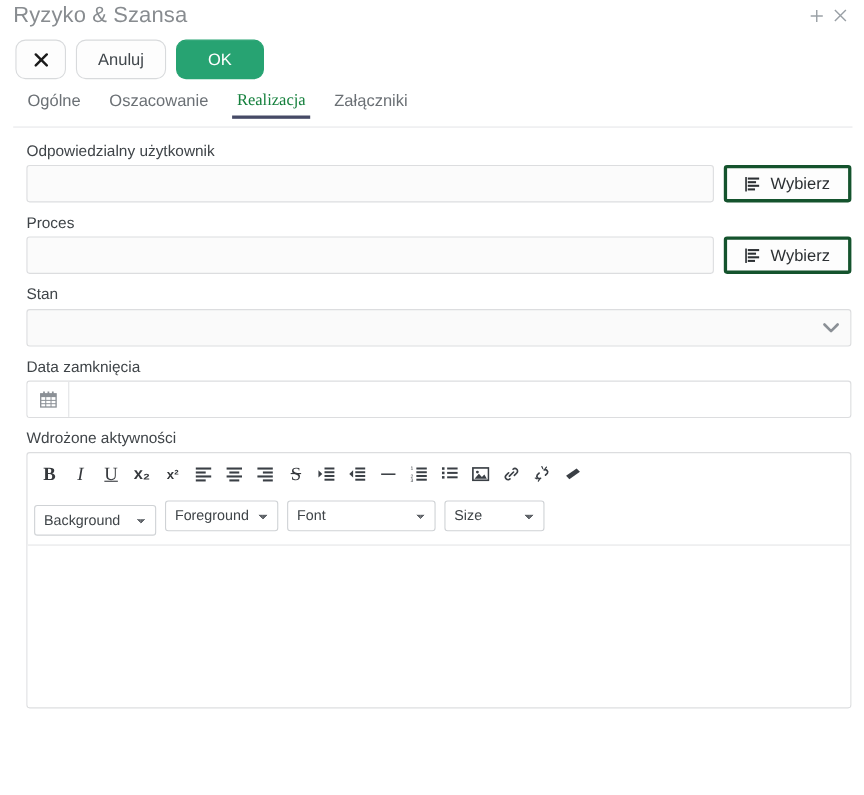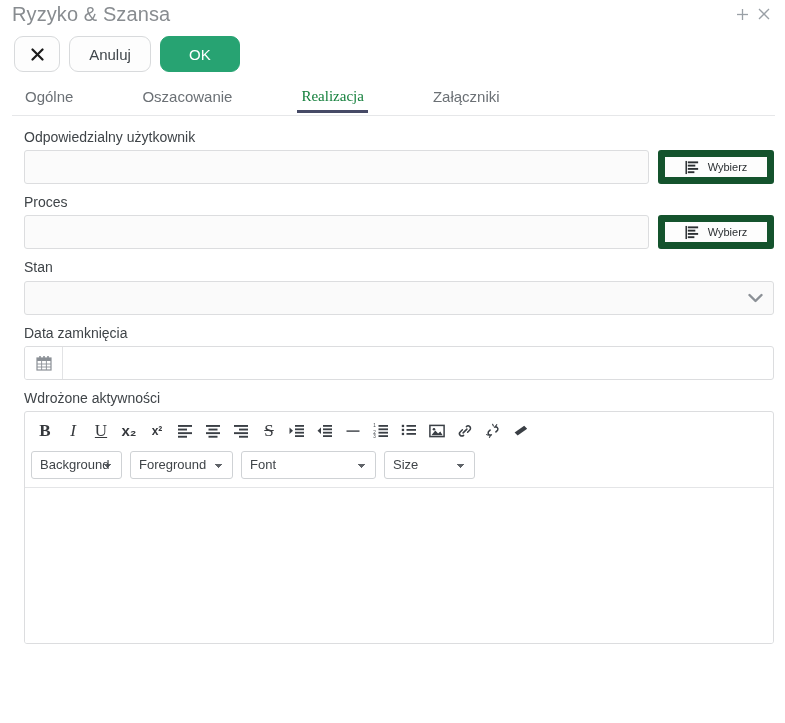--- a/index.html
+++ b/index.html
@@ -86,25 +86,24 @@
     padding: 0 28px;
     background: #27a372;
     border: 1px solid #27a372;
     color: #ffffff;
   }
 
   
   .tabs {
     position: relative;
     display: flex;
-    align-items: center;
+    align-items: flex-start;
     padding: 0 0 0 12px;
     height: 32px;
     margin-top: 2px;
-    gap: 43px;
   }
   .tabs::after {
     content: "";
     position: absolute;
     left: 12px;
     right: 10px;
     bottom: 0;
     height: 1px;
     background: #e6e7e9;
   }
@@ -164,27 +163,27 @@
     outline: none;
   }
   .text-input::placeholder { color: #b4b7ba; }
 
   .pick-btn {
     box-sizing: border-box;
     height: 34px;
     min-width: 116px;
     padding: 0 14px;
     background: #fdfdfd;
-    border: 7px solid #14532d;
+    border: 3px solid #14532d;
     border-radius: 3px;
     display: inline-flex;
     align-items: center;
     justify-content: center;
     gap: 8px;
-    font-size: 11px;
+    font-size: 15px;
     color: #2c3033;
     cursor: pointer;
   }
   .pick-btn svg { display: block; flex: 0 0 auto; }
 
   
   .select-wrap {
     position: relative;
     margin: 0 0 0 11px;
     width: calc(100% - 11px);
@@ -310,21 +309,21 @@
     -webkit-appearance: none;
     background-image:
       linear-gradient(45deg, transparent 50%, #5f6368 50%),
       linear-gradient(135deg, #5f6368 50%, transparent 50%);
     background-position:
       calc(100% - 13px) 12px,
       calc(100% - 9px) 12px;
     background-size: 4px 4px, 4px 4px;
     background-repeat: no-repeat;
   }
-  .sel-bg { width: 91px; }
+  .sel-bg { width: 111px; margin-top: 8px; }
   .sel-fg { width: 103px; }
   .sel-font { width: 135px; }
   .sel-size { width: 91px; }
 
   .editor-body {
     flex: 1 1 auto;
     border-top: 1px solid #e4e5e7;
     background: #ffffff;
     outline: none;
     padding: 8px 10px;

